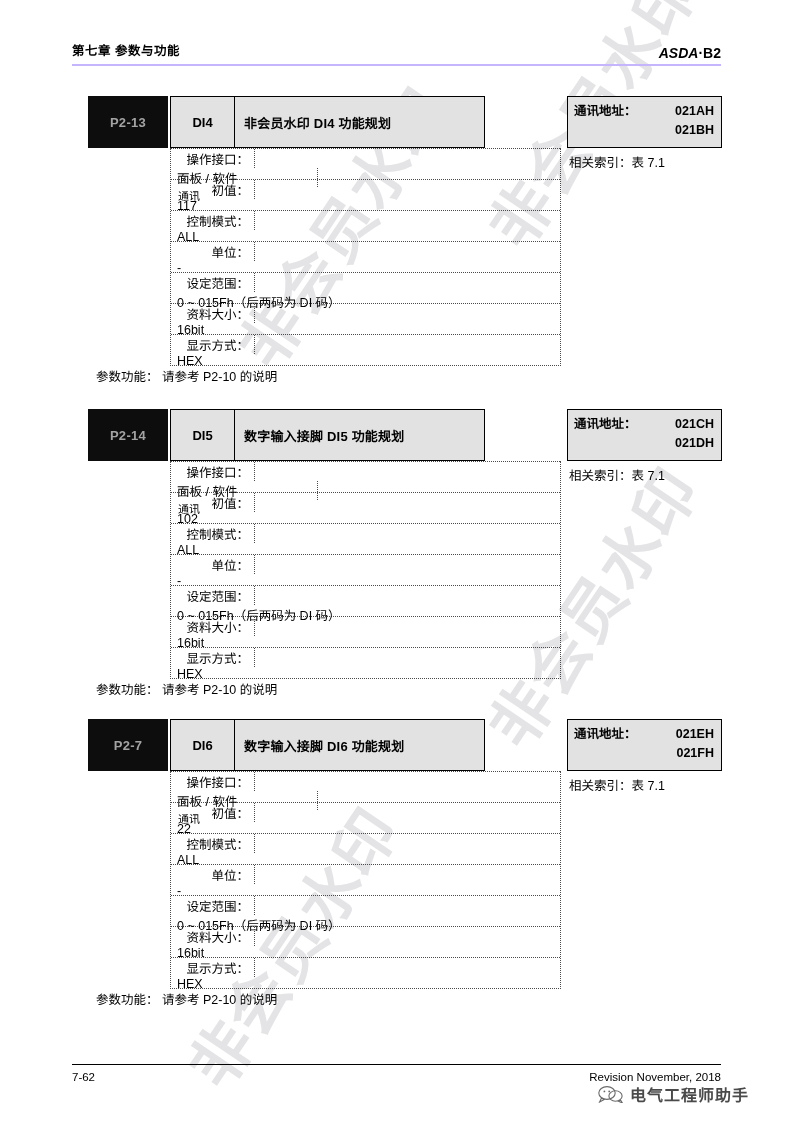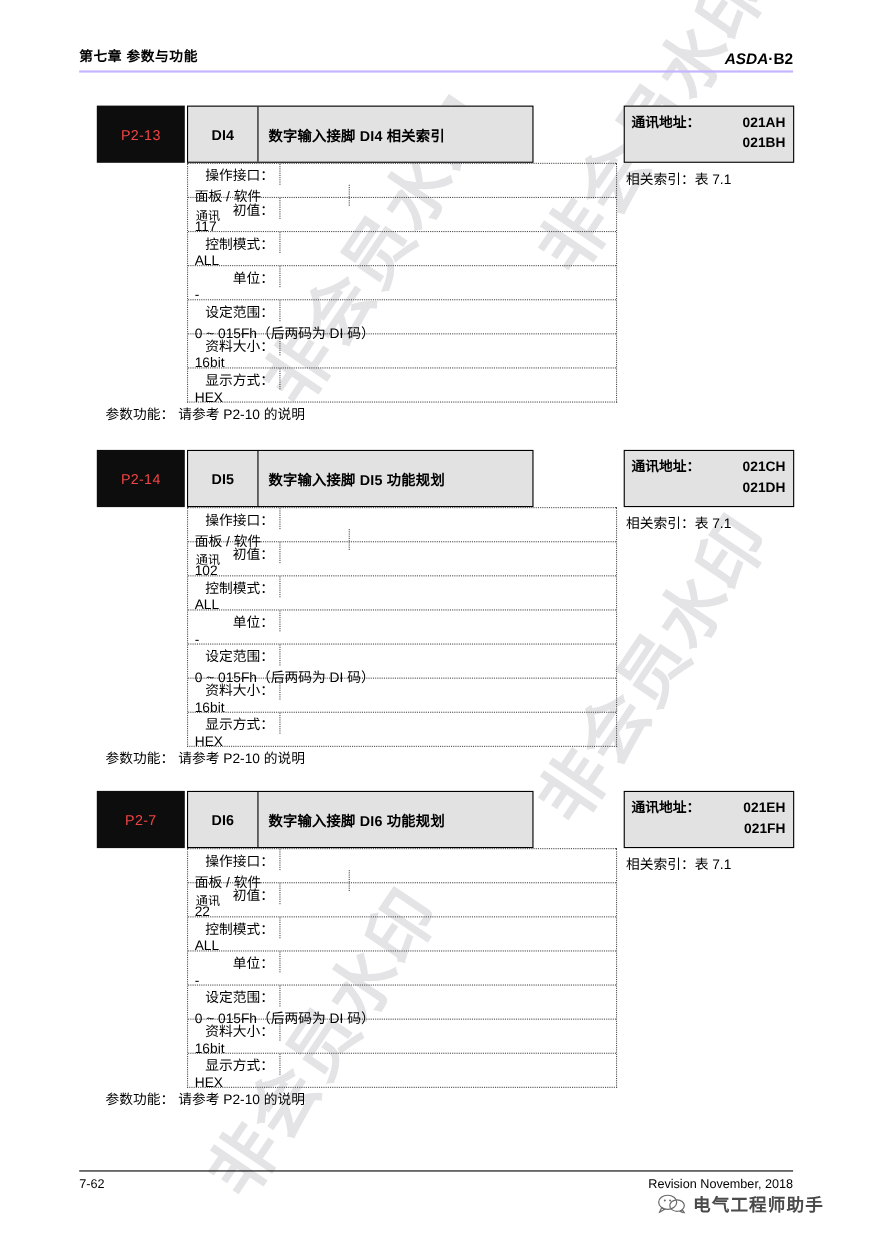--- a/index.html
+++ b/index.html
@@ -123,26 +123,26 @@
   
   .param-block { position: absolute; z-index: 2; }
 
   .tag {
     position: absolute;
     left: 0;
     top: 0;
     width: 80px;
     height: 52px;
     background: #0d0d0d;
-    color: #ef4444;
+    color: #a3a3a3;
     display: flex;
     align-items: center;
     justify-content: center;
     font-size: 13px;
-    font-weight: 400;
+    font-weight: 700;
     letter-spacing: 0.3px;
   }
 
   .title-row {
     position: absolute;
     left: 82px;
     top: 0;
     width: 315px;
     height: 52px;
     background: #e2e2e2;
@@ -281,21 +281,21 @@
     <div class="brand"><span>ASDA</span><span class="sep">·</span><span class="b2">B2</span></div>
   </div>
 
   <div id="blocks-host">
       <div class="param-block" style="left: 88px; top: 96px;">
         <div class="tag">
           <span>P2-13</span>
         </div>
         <div class="title-row">
           <div class="di">DI4</div>
-          <div class="fn">数字输入接脚 DI4 相关索引</div>
+          <div class="fn">非会员水印 DI4 功能规划</div>
         </div>
         <div class="addr-box"><span class="lbl">通讯地址：</span><span>021AH</span><br><span>021BH</span></div>
         <div class="index-note">相关索引：表 7.1</div>
         <div class="rows">
           <div class="row split">
             <div class="label">操作接口：</div>
             <div class="value-a">面板 / 软件</div>
             <div class="value-b">通讯</div>
           </div>
           <div class="row">

